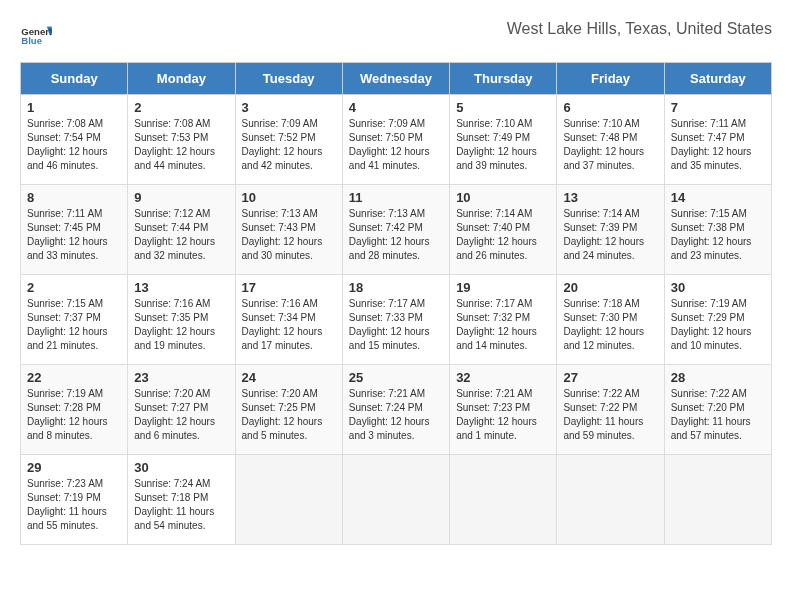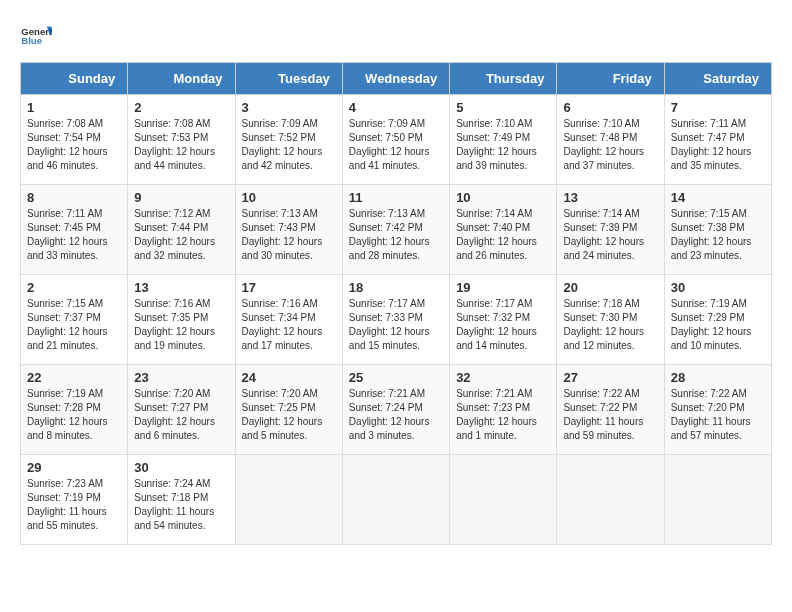--- a/index.html
+++ b/index.html
@@ -38,24 +38,24 @@
       color: #555;
     }
     table {
       width: 100%;
       border-collapse: collapse;
       table-layout: fixed;
     }
     th {
       background-color: #3d7ebf;
       color: #fff;
-      padding: 8px 12px;
+      padding: 8px 6px;
       font-size: 13px;
       font-weight: bold;
-      text-align: right;
+      text-align: center;
       border: 1px solid #ccc;
       margin-left: 37px;
     }
     td {
       vertical-align: top;
       padding: 5px 6px;
       border: 1px solid #ddd;
       font-size: 10.5px;
       color: #333;
       background: #fff;
@@ -86,20 +86,21 @@
 <div class="header-section">
   <div class="logo">
     <svg class="logo-icon" viewBox="0 0 50 40">
       <text x="2" y="18" font-size="15" font-weight="bold" fill="#333">General</text>
       <text x="2" y="33" font-size="15" font-weight="bold" fill="#3d7ebf">Blue</text>
       <polygon points="42,5 50,5 46,18" fill="#3d7ebf"></polygon>
       <polygon points="44,8 52,8 48,20" fill="#1a5fa0"></polygon>
     </svg>
   </div>
   <div class="title-section">
+    <div class="calendar-subtitle">West Lake Hills, Texas, United States</div>
   </div>
 </div>
 
 <table>
   <thead>
     <tr>
       <th>Sunday</th>
       <th>Monday</th>
       <th>Tuesday</th>
       <th>Wednesday</th>

